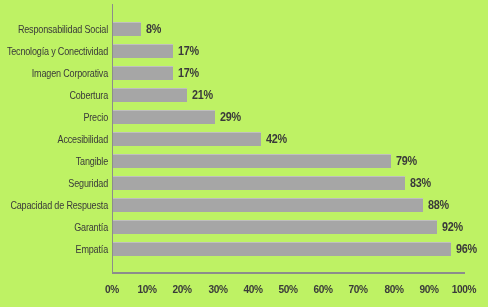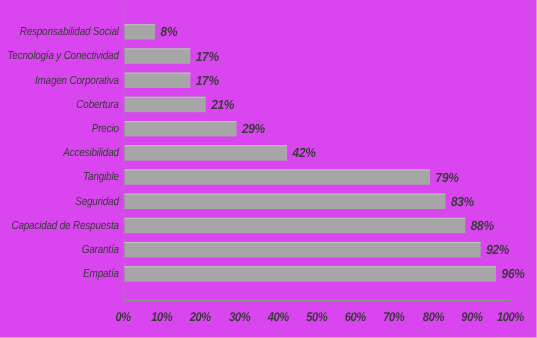--- a/index.html
+++ b/index.html
@@ -12,22 +12,21 @@
     height: 307px;
     overflow: hidden;
     font-family: "Liberation Sans", sans-serif;
     color: #3a3a3a;
   }
 
   #chart-root {
     position: relative;
     width: 488px;
     height: 307px;
-    background: #d946ef;
-    font-style: italic;
+    background: #bef264;
   }
 
   
 
   .cat-label {
     position: absolute;
     right: 380px;            
     width: 180px;
     text-align: right;
     font-size: 10.5px;

